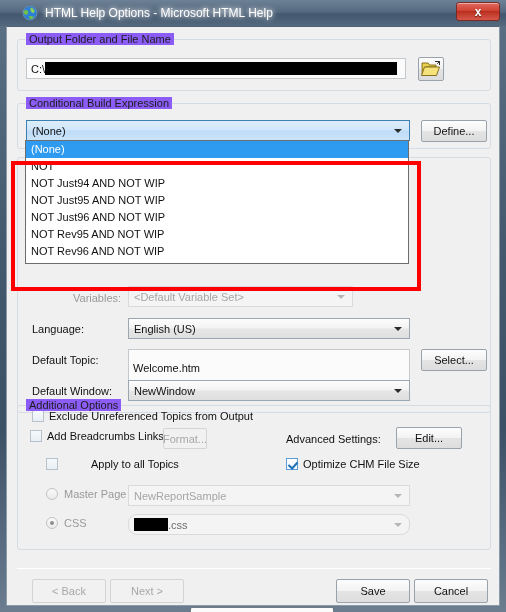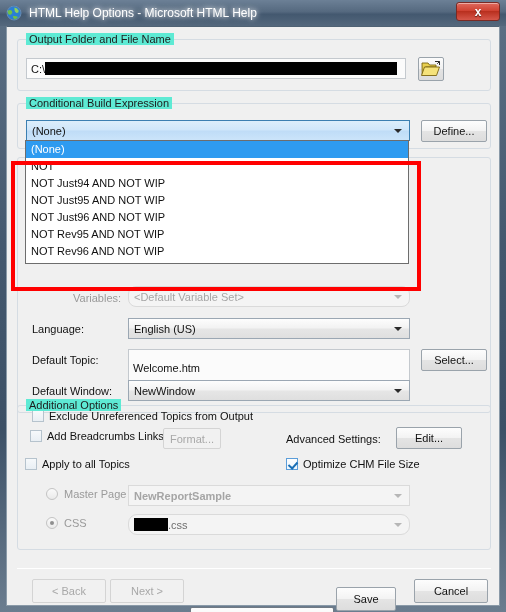--- a/index.html
+++ b/index.html
@@ -18,21 +18,21 @@
     width: 506px; height: 612px;
     background: linear-gradient(to bottom, #5d7186 0%, #44586e 40%, #3c5066 70%, #6b7d8f 100%);
     padding: 0;
   }
 
   
   .titlebar {
     position: absolute;
     left: 0; top: 0; width: 506px; height: 26px;
     background: linear-gradient(to bottom, #6c8096 0%, #55697f 45%, #43586f 55%, #54687d 100%);
-    display: flex; align-items: center;
+    display: flex; align-items: center; padding-left: 16px;
   }
   .title-icon {
     width: 16px; height: 16px;
     margin-left: 6px; margin-right: 7px;
     position: relative; flex: none;
   }
   .title-text {
     color: #ffffff;
     font-size: 12px;
     font-family: "Liberation Sans", sans-serif;
@@ -67,21 +67,21 @@
 
   
   .group {
     position: absolute;
     border: 1px solid #d5dce3;
     border-radius: 3px;
   }
   .group > .legend {
     position: absolute;
     top: -7px; left: 8px;
-    background: #5eead4;
+    background: #8b5cf6;
     padding: 0 3px;
     color: #1c1c1c;
     font-size: 11px;
     white-space: nowrap;
   }
 
   
   .lbl {
     position: absolute;
     color: #111;
@@ -278,21 +278,21 @@
       <div class="combo focused" style="left:8px; top:16px; width:384px; height:21px;">
         <span>(None)</span>
         <span class="arrow"></span>
       </div>
       <div class="btn" style="left:403px; top:16px; width:66px; height:22px;">Define...</div>
     </div>
 
     <div class="group" style="left:10px; top:130px; width:474px; height:256px;">
 
       <span class="lbl dis" style="left:14px; top:134px;">Variables:</span>
-      <div class="combo disabled" style="left:110px; top:128px; width:282px; height:21px;border-radius:8px;">
+      <div class="combo disabled" style="left:110px; top:128px; width:225px; height:21px;">
         <span>&lt;Default Variable Set&gt;</span>
         <span class="arrow"></span>
       </div>
 
       <span class="lbl" style="left:14px; top:165px;">Language:</span>
       <div class="combo" style="left:110px; top:160px; width:282px; height:21px;">
         <span>English (US)</span>
         <span class="arrow"></span>
       </div>
 
@@ -312,61 +312,61 @@
       </div>
     </div>
 
     <div class="group" style="left:10px; top:378px; width:474px; height:145px;">
       <span class="legend">Additional Options</span>
 
       <div class="cbwrap" style="left:12px; top:24px;">
         <span class="cbox"></span>
         <span class="cbl">Add Breadcrumbs Links</span>
       </div>
-      <div class="btn disabled" style="left:145px; top:22px; width:58px; height:21px;">Format...</div>
+      <div class="btn disabled" style="left:145px; top:22px; width:44px; height:21px;">Format...</div>
 
       <span class="lbl" style="left:268px; top:27px;">Advanced Settings:</span>
       <div class="btn" style="left:378px; top:21px; width:66px; height:22px;">Edit...</div>
 
-      <div class="cbwrap" style="left:7px; top:52px;">
+      <div class="cbwrap" style="left:28px; top:52px;gap:28px;">
         <span class="cbox"></span>
         <span class="cbl">Apply to all Topics</span>
       </div>
 
       <div class="cbwrap" style="left:268px; top:52px;">
         <span class="cbox checked"></span>
         <span class="cbl">Optimize CHM File Size</span>
       </div>
 
       <div class="rdwrap" style="left:28px; top:82px;">
         <span class="radio"></span>
         <span class="rdl">Master Page</span>
       </div>
-      <div class="combo disabled" style="left:110px; top:79px; width:282px; height:21px;font-weight:bold;">
+      <div class="combo disabled" style="left:110px; top:79px; width:282px; height:21px;">
         <span>NewReportSample</span>
         <span class="arrow"></span>
       </div>
 
       <div class="rdwrap" style="left:28px; top:111px;">
         <span class="radio sel"></span>
         <span class="rdl">CSS</span>
       </div>
       <div class="combo disabled" style="left:110px; top:108px; width:282px; height:21px;border-radius:9px;">
         <span class="redact" style="width:34px;"></span>
           <span style="color:#6e6e6e;">.css</span>
         <span class="arrow"></span>
       </div>
     </div>
 
     <div class="sep" style="left:10px; top:541px; width:474px;"></div>
 
     <div class="btn disabled" style="left:25px; top:552px; width:74px; height:24px;">&lt; Back</div>
     <div class="btn disabled" style="left:103px; top:552px; width:74px; height:24px;">Next &gt;</div>
     <div class="btn default" style="left:183px; top:552px; width:144px; height:27px;margin-top:28px;">Save and Generate</div>
-    <div class="btn" style="left:329px; top:552px; width:60px; height:24px;margin-top:8px;">Save</div>
+    <div class="btn" style="left:329px; top:552px; width:74px; height:24px;">Save</div>
     <div class="btn" style="left:407px; top:552px; width:74px; height:24px;">Cancel</div>
 
     <div class="dropdown" style="left:18px; top:113px; width:384px; height:124px;">
       <div class="dd-item sel">(None)</div>
       <div class="dd-item">NOT</div>
       <div class="dd-item">NOT Just94 AND NOT WIP</div>
       <div class="dd-item">NOT Just95 AND NOT WIP</div>
       <div class="dd-item">NOT Just96 AND NOT WIP</div>
       <div class="dd-item">NOT Rev95 AND NOT WIP</div>
       <div class="dd-item">NOT Rev96 AND NOT WIP</div>

